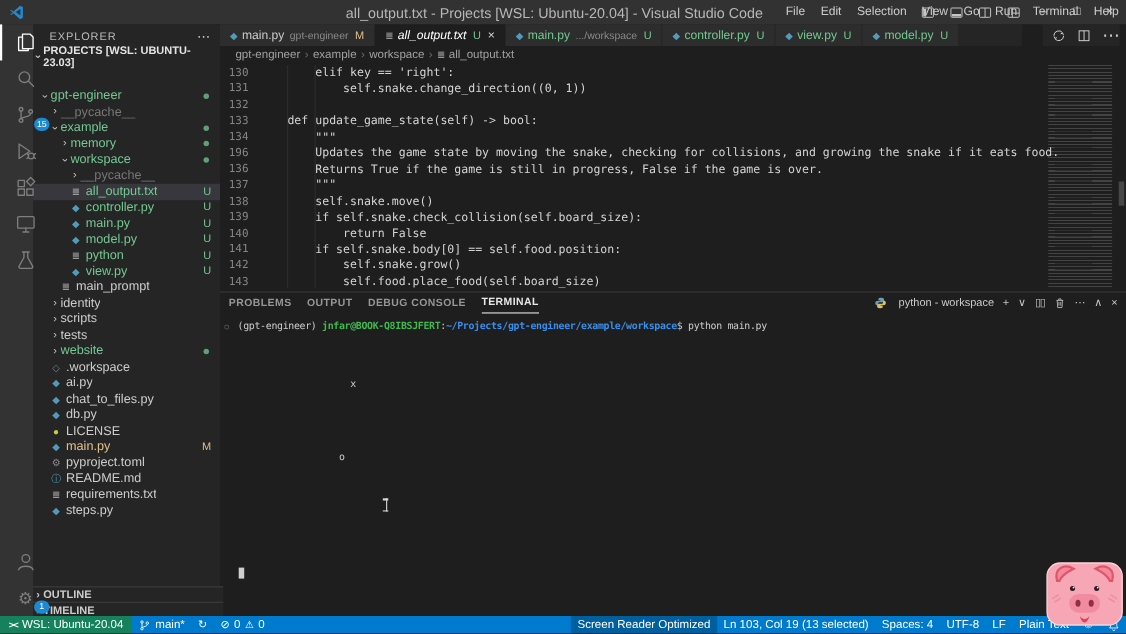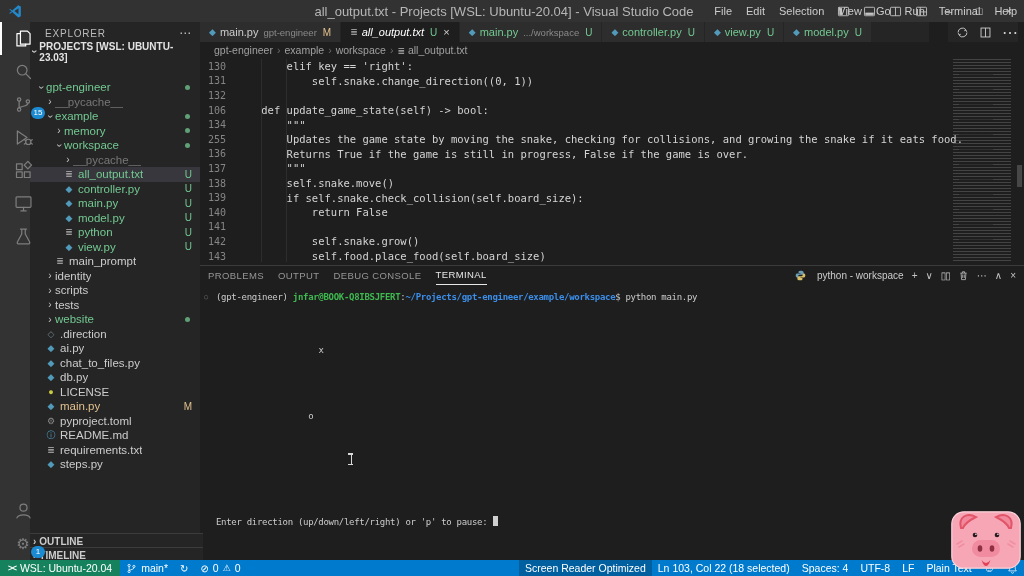--- a/index.html
+++ b/index.html
@@ -64,21 +64,21 @@
   .ct{margin-left:10px;font-family:"DejaVu Sans Mono",monospace;font-size:10.5px;color:#d4d4d4;white-space:pre;}
   .guide{position:absolute;top:59px;height:203px;width:1px;background:rgba(255,255,255,0.07);}
   .minimap{position:absolute;left:953px;top:59px;width:58px;height:202px;
            background-image:repeating-linear-gradient(to bottom,rgba(200,200,200,0.22) 0,rgba(200,200,200,0.22) 1px,transparent 1px,transparent 3px);}
   .minimap .inner{position:absolute;left:6px;top:10px;width:34px;height:180px;
            background-image:repeating-linear-gradient(to bottom,rgba(30,30,30,0.55) 0,rgba(30,30,30,0.55) 1px,transparent 1px,transparent 5px);}
   .vscroll{position:absolute;left:1017px;top:165px;width:5px;height:22px;background:rgba(121,121,121,0.45);}
   
   .panel{position:absolute;left:200px;top:265px;right:0;bottom:16px;background:#1e1e1e;border-top:1px solid rgba(128,128,128,0.3);z-index:4;}
   .panel-tabs{position:absolute;left:8px;top:0;height:18px;display:flex;gap:14px;align-items:center;}
-  .panel-tab{font-size:9.5px;letter-spacing:.4px;color:#969696;height:18px;display:flex;align-items:center;}
+  .panel-tab{font-size:9.5px;letter-spacing:.4px;color:#969696;height:18px;display:flex;align-items:center;font-weight:bold;}
   .panel-tab.active{color:#e7e7e7;border-bottom:1px solid #e7e7e7;}
   .panel-actions{position:absolute;right:8px;top:0;height:18px;display:flex;gap:8px;align-items:center;color:#c5c5c5;font-size:10px;}
   .pa-label{font-size:10px;color:#cccccc;margin-left:3px;}
   .term{position:absolute;left:0;top:18px;right:0;bottom:0;font-family:"DejaVu Sans Mono",monospace;
         font-size:9px;letter-spacing:-0.3px;color:#cccccc;}
   .tline{position:absolute;white-space:pre;}
   .tcur{display:inline-block;width:5px;height:10px;background:#cfcfcf;vertical-align:-1px;margin-left:1px;}
   .ibeam{position:absolute;width:7px;height:12px;}
   .ibeam:before,.ibeam:after{content:"";position:absolute;left:1px;right:1px;height:1.5px;background:#d8d8d8;}
   .ibeam:before{top:0;} .ibeam:after{bottom:0;}
@@ -285,21 +285,21 @@
           <span class="tr-chev">›</span>
           <span class="tr-label" style="color: rgb(204, 204, 204);">tests</span>
         </div>
         <div class="tree-row" style="padding-left: 15px;">
           <span class="tr-chev">›</span>
           <span class="tr-label" style="color: rgb(115, 201, 145); text-align: right;">website</span>
           <span class="tr-dot"></span>
         </div>
         <div class="tree-row" style="padding-left: 15px;">
           <span class="tr-icon" style="color: rgb(109, 128, 134);">◇</span>
-          <span class="tr-label" style="color: rgb(204, 204, 204);">.direction</span>
+          <span class="tr-label" style="color: rgb(204, 204, 204);">.workspace</span>
         </div>
         <div class="tree-row" style="padding-left: 15px;">
           <span class="tr-icon" style="color: rgb(81, 154, 186);">◆</span>
           <span class="tr-label" style="color: rgb(204, 204, 204);">ai.py</span>
         </div>
         <div class="tree-row" style="padding-left: 15px;">
           <span class="tr-icon" style="color: rgb(81, 154, 186);">◆</span>
           <span class="tr-label" style="color: rgb(204, 204, 204);">chat_to_files.py</span>
         </div>
         <div class="tree-row" style="padding-left: 15px;">
@@ -412,29 +412,29 @@
       </div>
       <div class="code-line" style="top: 73.6px;">
         <span class="ln">131</span>
         <span class="ct">            self.snake.change_direction((0, 1))</span>
       </div>
       <div class="code-line" style="top: 88.2px;">
         <span class="ln">132</span>
         <span class="ct"></span>
       </div>
       <div class="code-line" style="top: 102.8px;">
-        <span class="ln">106</span>
+        <span class="ln">133</span>
         <span class="ct">    def update_game_state(self) -&gt; bool:</span>
       </div>
       <div class="code-line" style="top: 117.4px;">
         <span class="ln">134</span>
         <span class="ct">        """</span>
       </div>
       <div class="code-line" style="top: 132px;">
-        <span class="ln">255</span>
+        <span class="ln">196</span>
         <span class="ct">        Updates the game state by moving the snake, checking for collisions, and growing the snake if it eats food.</span>
       </div>
       <div class="code-line" style="top: 146.6px;">
         <span class="ln">136</span>
         <span class="ct">        Returns True if the game is still in progress, False if the game is over.</span>
       </div>
       <div class="code-line" style="top: 161.2px;">
         <span class="ln">137</span>
         <span class="ct">        """</span>
       </div>
@@ -445,20 +445,21 @@
       <div class="code-line" style="top: 190.4px;">
         <span class="ln">139</span>
         <span class="ct">        if self.snake.check_collision(self.board_size):</span>
       </div>
       <div class="code-line" style="top: 205px;">
         <span class="ln">140</span>
         <span class="ct">            return False</span>
       </div>
       <div class="code-line" style="top: 219.6px;">
         <span class="ln">141</span>
+        <span class="ct">        if self.snake.body[0] == self.food.position:</span>
       </div>
       <div class="code-line" style="top: 234.2px;">
         <span class="ln">142</span>
         <span class="ct">            self.snake.grow()</span>
       </div>
       <div class="code-line" style="top: 248.8px;">
         <span class="ln">143</span>
         <span class="ct">            self.food.place_food(self.board_size)</span>
       </div>
     </div>
@@ -494,21 +495,21 @@
         </span>
         <span>⋯</span>
         <span>∧</span>
         <span>×</span>
       </div>
     <div class="term" id="terminal">
         <span class="term-deco" style="left: 4px; top: 9px;">○</span>
         <div class="tline" style="left: 16px; top: 8px;"><span style="color: rgb(204, 204, 204);">(gpt-engineer) </span><span style="color: rgb(63, 185, 80); font-weight: bold;">jnfar@BOOK-Q8IBSJFERT</span><span style="color: rgb(204, 204, 204);">:</span><span style="color: rgb(59, 142, 234); font-weight: bold;">~/Projects/gpt-engineer/example/workspace</span><span style="color: rgb(204, 204, 204);">$ python main.py</span></div>
         <span class="tline" style="left: 118.4px; top: 60.8px;">x</span>
         <span class="tline" style="left: 108.16px; top: 126.8px;">o</span>
-        <div class="tline" style="left: 16px; top: 232.4px;"><span>Enter direction (up/down/left/right) or 'p' to pause: </span><span class="tcur"></span></div>
+        <div class="tline" style="left: 16px; top: 232.4px;"><span class="tcur"></span></div>
         <div class="ibeam" style="left: 147px; top: 169.4px;">
           <span></span>
         </div>
       </div>
   </div>
 
   <div class="statusbar" id="statusbar">
       <div class="sb-item remote">
         <span class="remote-glyph">&gt;&lt;</span>
         <span>WSL: Ubuntu-20.04</span>
@@ -531,21 +532,21 @@
         <span class="sb-glyph">⊘</span>
         <span>0</span>
         <span class="sb-glyph" style="font-size: 9px;">⚠</span>
         <span>0</span>
       </div>
       <div class="sb-spacer"></div>
       <div class="sb-item boxed">
         <span>Screen Reader Optimized</span>
       </div>
       <div class="sb-item">
-        <span>Ln 103, Col 22 (18 selected)</span>
+        <span>Ln 103, Col 19 (13 selected)</span>
       </div>
       <div class="sb-item">
         <span>Spaces: 4</span>
       </div>
       <div class="sb-item">
         <span>UTF-8</span>
       </div>
       <div class="sb-item">
         <span>LF</span>
       </div>

